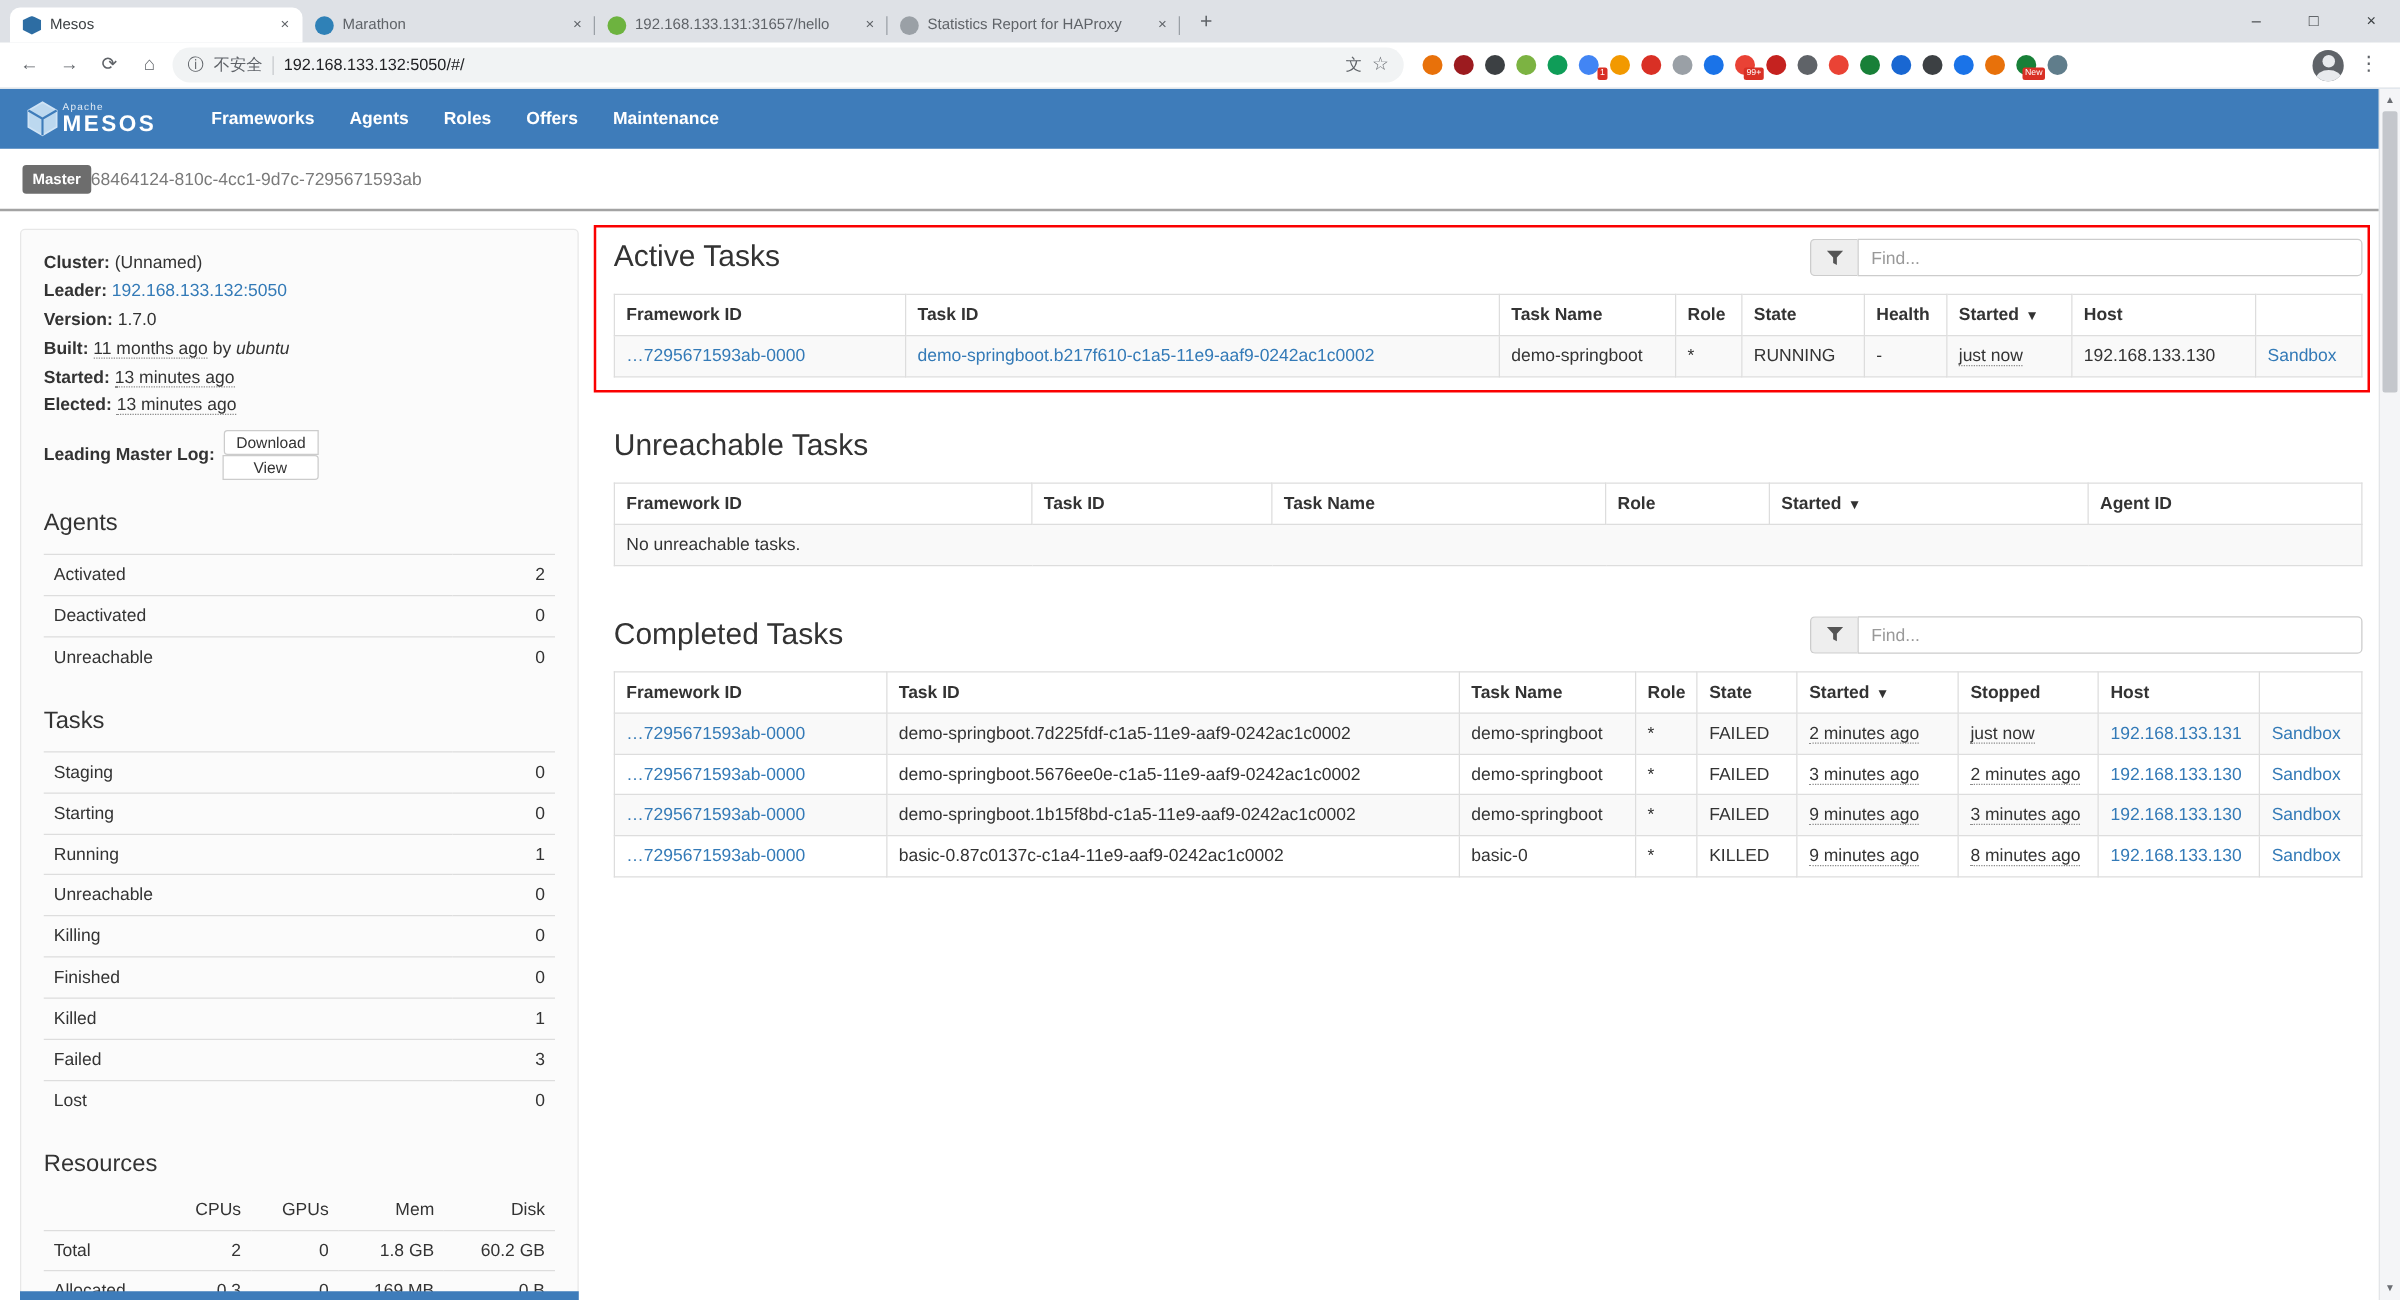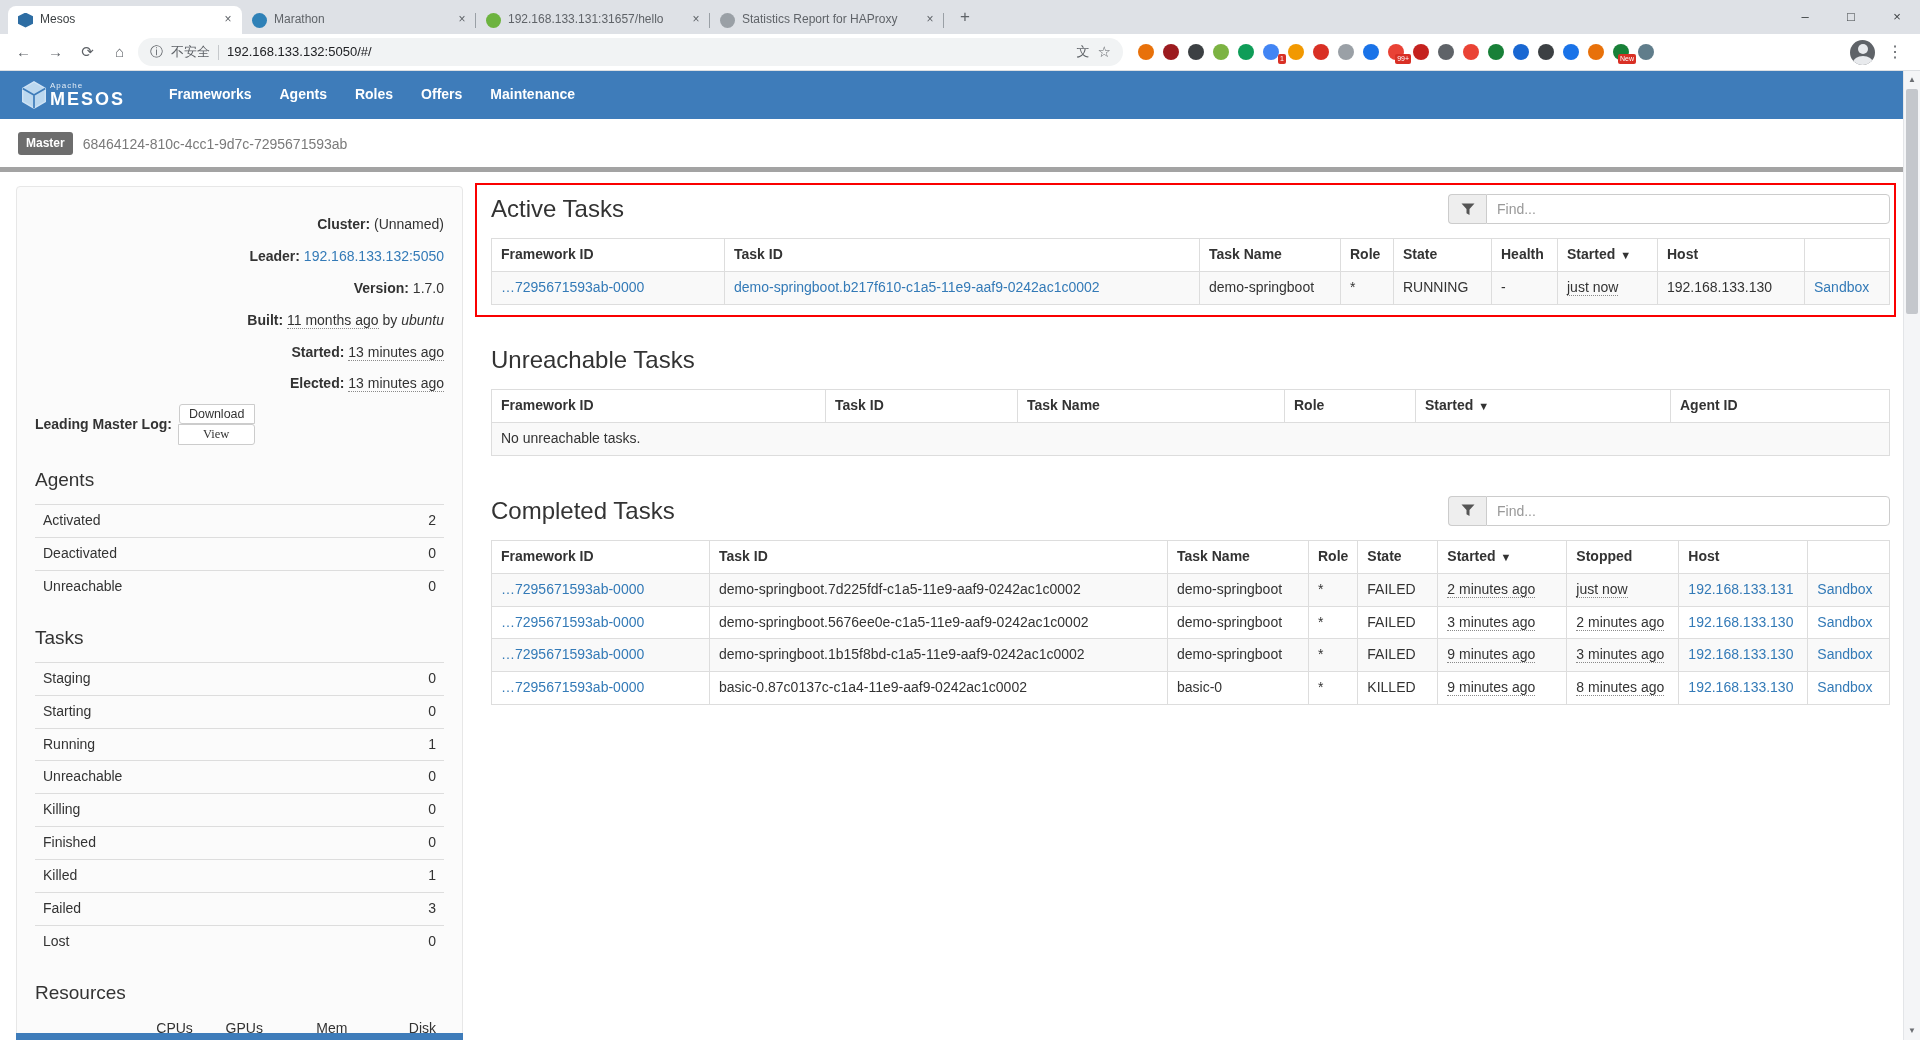--- a/index.html
+++ b/index.html
@@ -49,38 +49,38 @@
   
   .page { flex:1; position:relative; overflow:hidden; background:#fff; }
 
   .mnav { height:48px; background:#3e7cba; display:flex; align-items:center; padding:0 18px; }
   .brand { display:flex; align-items:center; gap:0; margin-right:30px; cursor:pointer; }
   .brand-text { display:flex; flex-direction:column; color:#fff; line-height:1; }
   .brand-apache { font-size:8px; letter-spacing:1px; opacity:.85; }
   .brand-mesos { font-size:18px; font-weight:700; letter-spacing:2px; }
   .mnav a { color:#fff; font-size:14px; font-weight:700; text-decoration:none; padding:0 14px; cursor:pointer; }
 
-  .master-row { display:flex; align-items:flex-end; gap:10px; padding:13px 18px 12px; border-bottom:5px solid #a3a3a3; }
+  .master-row { display:flex; align-items:center; padding:13px 18px 12px; border-bottom:2px solid #a3a3a3; }
   .master-badge { background:#6d6d6d; color:#fff; font-size:12px; font-weight:700; padding:3px 8px; border-radius:3px; }
   .master-id { color:#7a7a7a; font-size:14px; }
 
   .layout { display:flex; gap:28px; padding:14px 30px 0 16px; }
   .sidebar { flex:0 0 447px; background:#fbfbfb; border:1px solid #e7e7e7; border-radius:4px; padding:16px 18px; min-height:880px; }
   .main { flex:1; min-width:0; padding-top:6px; }
 
-  .info-line { margin:12px 0 3px;text-align:right; }
+  .info-line { margin:0 0 3px; }
   b { font-weight:700; }
   i { font-style:italic; }
   a { color:#337ab7; text-decoration:none; cursor:pointer; }
   .tt { border-bottom:1px dotted #8a8a8a; }
   .log-line { margin-top:10px; display:flex; align-items:center; }
   .btn-group { display:inline-flex; margin-left:7px;flex-direction:column; }
   .btn { background:#fff; border:1px solid #ccc; padding:2px 9px; font-size:12.5px; color:#333; cursor:pointer; font-family:inherit; }
   .btn:first-child { border-radius:3px 0 0 3px; }
-  .btn + .btn { margin-left:-1px; border-radius:0 3px 3px 0;font-family:Liberation Serif, serif; }
+  .btn + .btn { margin-left:-1px; border-radius:0 3px 3px 0; }
 
   .sidebar h4 { font-size:19px; font-weight:400; margin:22px 0 10px; color:#333; }
   .stat-table { width:100%; border-collapse:collapse; }
   .stat-table td, .stat-table th { padding:6px 8px; border-top:1px solid #ddd; font-size:14px; text-align:left; }
   .stat-table td.num { text-align:right; }
   .res-table thead th { border-top:none; font-weight:400; text-align:right; color:#333; padding-top:2px; }
   .res-table thead th:first-child { text-align:left; }
   .res-table td:not(:first-child) { text-align:right; }
 
   .sec { position:relative; margin-bottom:38px; }

